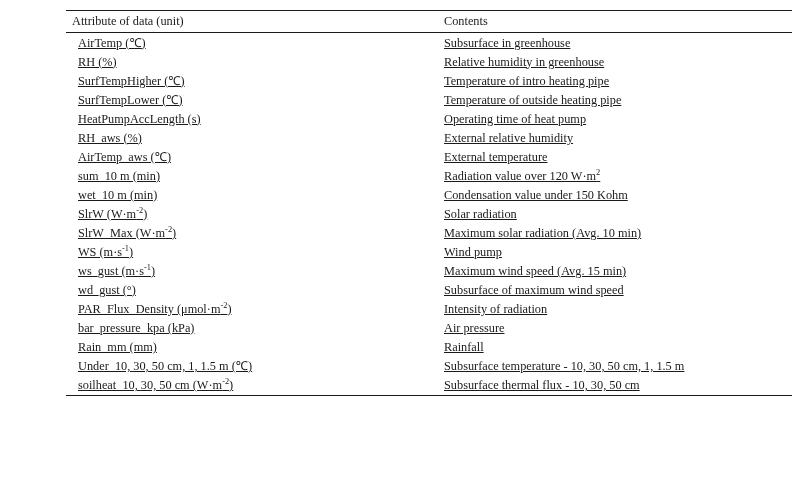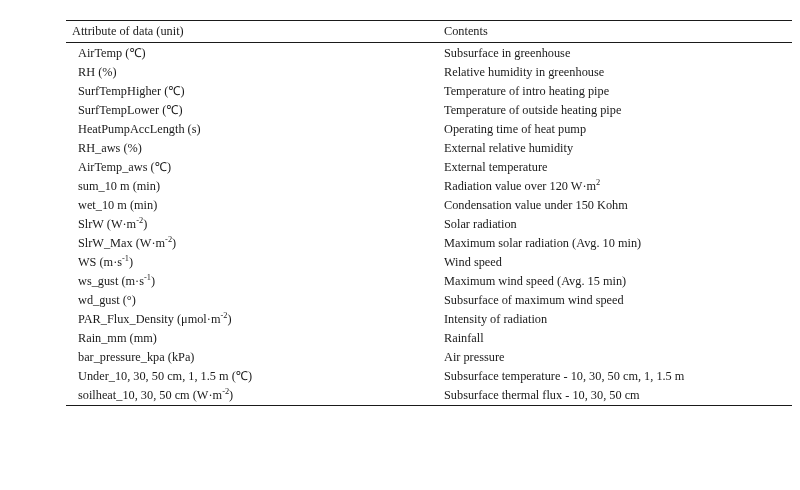--- a/index.html
+++ b/index.html
@@ -17,21 +17,21 @@
   .page {
     position: relative;
     width: 800px;
     height: 490px;
     box-sizing: border-box;
     padding: 0;
   }
   table.data-table {
     width: 726px;
     margin-left: 66px;
-    margin-top: 20px;
+    margin-top: 10px;
     border-collapse: collapse;
     table-layout: fixed;
   }
   table.data-table col.c1 { width: 372px; }
   table.data-table col.c2 { width: 354px; }
   thead th {
     font-weight: normal;
     text-align: left;
     font-size: 12.3px;
     padding: 3px 2px 4px 6px;
@@ -41,20 +41,21 @@
   }
   tbody tr:last-child td {
     border-bottom: 1.15px solid #1a1a1a;
   }
   tbody td {
     font-size: 12.3px;
     padding: 2.4px 2px 2.4px 6px;
     line-height: 1.16;
     vertical-align: baseline;
     white-space: nowrap;
+    text-decoration: underline;
   }
   tbody td.attr {
     padding-left: 12px;
   }
   sub, sup {
     font-size: 8.4px;
     line-height: 0;
   }
   sup { vertical-align: super; }
   sub { vertical-align: sub; }
@@ -114,41 +115,41 @@
         <tr>
           <td class="attr">SlrW (W·m<sup>-2</sup>)</td>
           <td>Solar radiation</td>
         </tr>
         <tr>
           <td class="attr">SlrW_Max (W·m<sup>-2</sup>)</td>
           <td>Maximum solar radiation (Avg. 10 min)</td>
         </tr>
         <tr>
           <td class="attr">WS (m·s<sup>-1</sup>)</td>
-          <td>Wind speed</td>
+          <td>Wind pump</td>
         </tr>
         <tr>
           <td class="attr">ws_gust (m·s<sup>-1</sup>)</td>
           <td>Maximum wind speed (Avg. 15 min)</td>
         </tr>
         <tr>
           <td class="attr">wd_gust (°)</td>
           <td>Subsurface of maximum wind speed</td>
         </tr>
         <tr>
           <td class="attr">PAR_Flux_Density (μmol·m<sup>-2</sup>)</td>
           <td>Intensity of radiation</td>
         </tr>
         <tr>
+          <td class="attr">bar_pressure_kpa (kPa)</td>
+          <td>Air pressure</td>
+        </tr>
+        <tr>
           <td class="attr">Rain_mm (mm)</td>
           <td>Rainfall</td>
-        </tr>
-        <tr>
-          <td class="attr">bar_pressure_kpa (kPa)</td>
-          <td>Air pressure</td>
         </tr>
         <tr>
           <td class="attr">Under_10, 30, 50 cm, 1, 1.5 m (℃)</td>
           <td>Subsurface temperature - 10, 30, 50 cm, 1, 1.5 m</td>
         </tr>
         <tr>
           <td class="attr">soilheat_10, 30, 50 cm (W·m<sup>-2</sup>)</td>
           <td>Subsurface thermal flux - 10, 30, 50 cm</td>
         </tr>
       </tbody>

